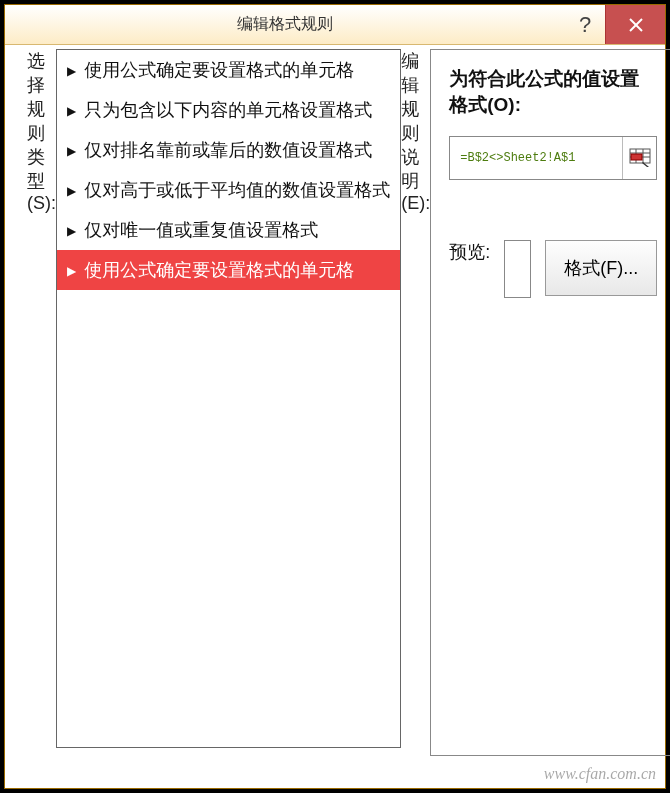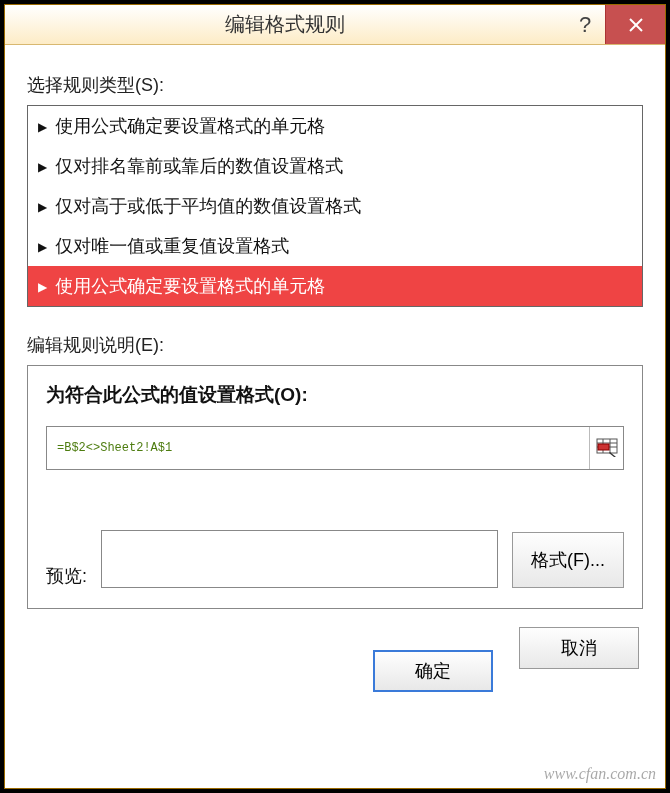--- a/index.html
+++ b/index.html
@@ -22,21 +22,21 @@
     height: 40px;
     background: linear-gradient(to bottom, #fff, #fdecc6);
     border-bottom: 1px solid #d8b870;
     display: flex;
     align-items: center;
     position: relative;
   }
   .titlebar .title {
     flex: 1;
     text-align: center;
-    font-size: 20px;
+    font-size: 16px;
     color: #333;
   }
   .titlebar .help {
     width: 40px;
     text-align: center;
     font-size: 22px;
     color: #444;
     cursor: pointer;
   }
   .titlebar .close {
@@ -44,24 +44,24 @@
     height: 100%;
     background: #c75050;
     border-left: 1px solid #a33;
     display: flex;
     align-items: center;
     justify-content: center;
     cursor: pointer;
   }
   .titlebar .close svg { width: 16px; height: 16px; }
   .body {
-    padding: 28px 22px 14px 22px;
-    flex: 1;
-    display: flex;
-    flex-direction: column;
+    padding: 4px 22px 14px 22px;
+    flex: 1;
+    display: flex;
+    flex-direction: row;
     border-radius: 8px;
   }
   .label {
     font-size: 18px;
     color: #222;
     margin-bottom: 8px;
   }
   .rule-list {
     border: 1px solid #666;
     background: #fff;
@@ -116,21 +116,21 @@
     border-left: 1px solid #bbb;
     display: flex;
     align-items: center;
     justify-content: center;
     cursor: pointer;
     background: #fff;
   }
   .range-btn svg { width: 22px; height: 20px; }
   .preview-row {
     display: flex;
-    align-items: flex-end;
+    align-items: flex-start;
     gap: 14px;
   }
   .preview-label {
     font-size: 18px;
     color: #111;
   }
   .preview-box {
     flex: 1;
     height: 58px;
     border: 1px solid #888;
@@ -192,20 +192,23 @@
     </div>
   </div>
 
   <div class="body">
 
     <div class="label">选择规则类型(S):</div>
 
     <div class="rule-list">
       <div class="rule-item">
         <span class="arrow">▶</span><span>使用公式确定要设置格式的单元格</span>
+      </div>
+      <div class="rule-item">
+        <span class="arrow">▶</span><span>只为包含以下内容的单元格设置格式</span>
       </div>
       <div class="rule-item">
         <span class="arrow">▶</span><span>仅对排名靠前或靠后的数值设置格式</span>
       </div>
       <div class="rule-item">
         <span class="arrow">▶</span><span>仅对高于或低于平均值的数值设置格式</span>
       </div>
       <div class="rule-item">
         <span class="arrow">▶</span><span>仅对唯一值或重复值设置格式</span>
       </div>

